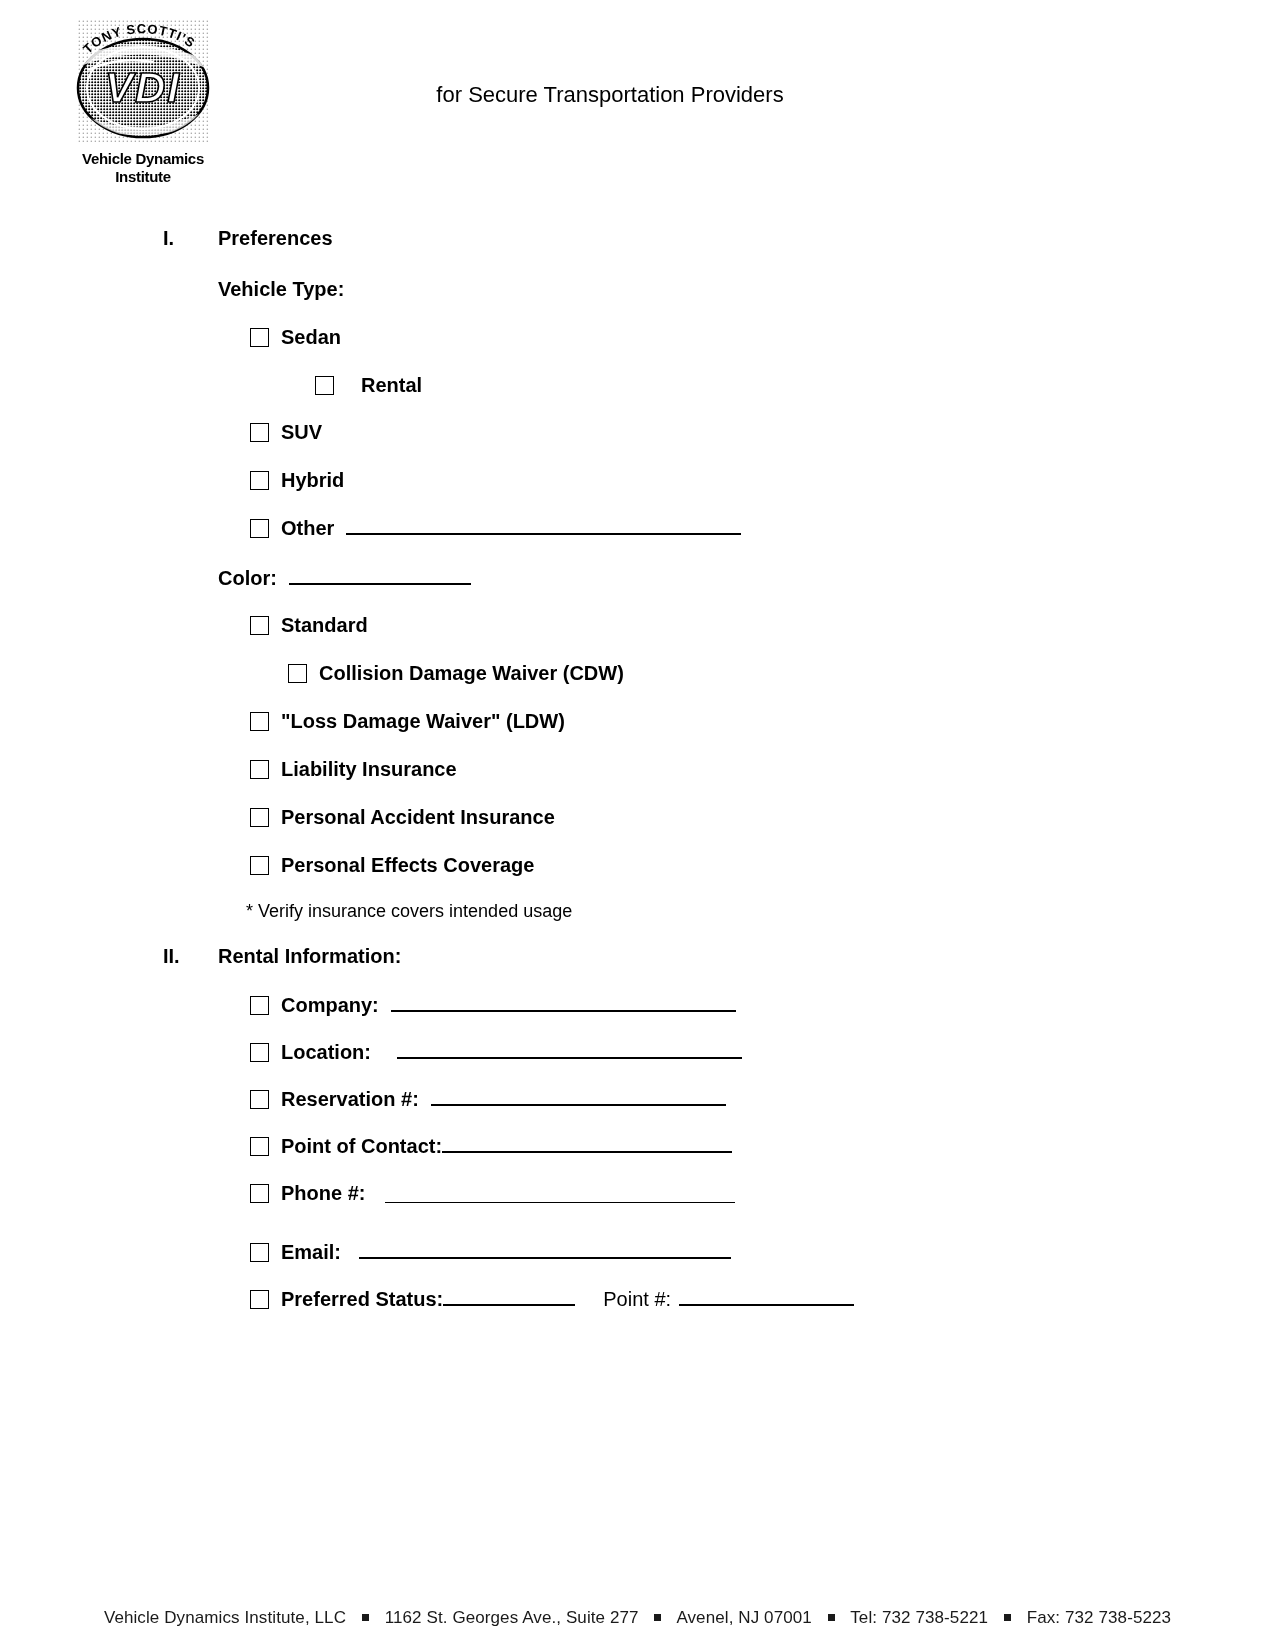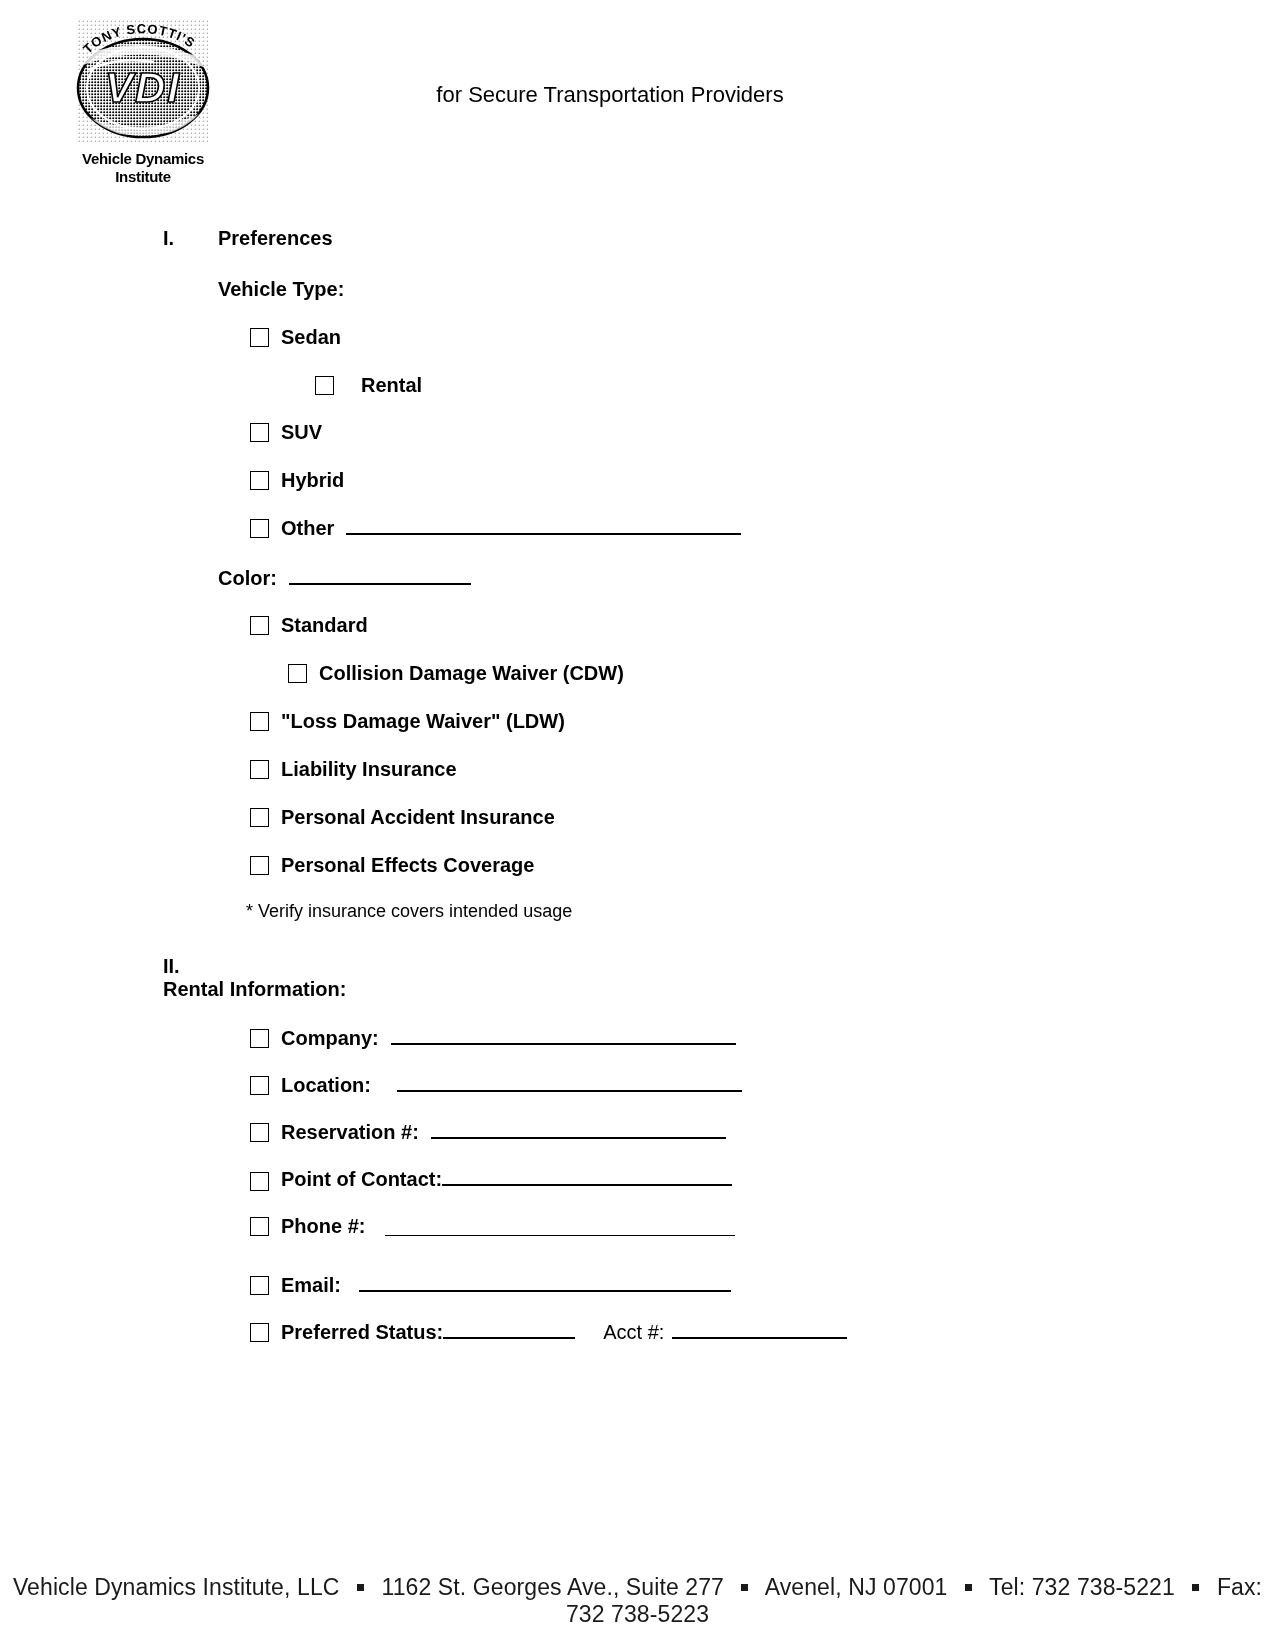--- a/index.html
+++ b/index.html
@@ -137,21 +137,21 @@
     font-size: 18px;
   }
 
   
   #page-footer {
     position: absolute;
     left: 0;
     bottom: 22px;
     width: 1275px;
     text-align: center;
-    font-size: 23px;
+    font-size: 17px;
     color: #1a1a1a;
     letter-spacing: 0.1px;
   }
   #page-footer .sep {
     display: inline-block;
     width: 7px;
     height: 7px;
     background: #1a1a1a;
     margin: 0 11px 2px 11px;
     vertical-align: middle;
@@ -278,21 +278,21 @@
     <div class="cb-row indent1" style="margin-top:25px;">
       <span class="checkbox"></span>
       <span class="cb-label">Personal Effects Coverage</span>
     </div>
 
     <div class="note" style="margin-top:24px;">* Verify insurance covers intended usage</div>
   </div>
 
   <div class="section">
 
-    <div class="section-head" style="margin-top:33px;flex-direction:column;">
+    <div class="section-head" style="margin-top:23px;">
       <span class="section-numeral">II.</span>
       <span class="section-title">Rental Information:</span>
     </div>
 
     <div class="cb-row indent1" style="margin-top:26px;">
       <span class="checkbox"></span>
       <span class="cb-label">Company:</span>
       <span class="rule" style="width:345px; margin-left:12px;"></span>
     </div>
 
@@ -301,21 +301,21 @@
       <span class="cb-label">Location:</span>
       <span class="rule" style="width:345px; margin-left:26px;"></span>
     </div>
 
     <div class="cb-row indent1" style="margin-top:24px;">
       <span class="checkbox"></span>
       <span class="cb-label">Reservation #:</span>
       <span class="rule" style="width:295px; margin-left:12px;"></span>
     </div>
 
-    <div class="cb-row indent1" style="margin-top:24px;align-items:flex-end;">
+    <div class="cb-row indent1" style="margin-top:24px;">
       <span class="checkbox"></span>
       <span class="cb-label">Point of Contact:</span>
       <span class="rule" style="width:290px; margin-left:0px;"></span>
     </div>
 
     <div class="cb-row indent1" style="margin-top:24px;">
       <span class="checkbox"></span>
       <span class="cb-label">Phone #:</span>
       <span class="rule thin" style="width:350px; margin-left:20px;"></span>
     </div>
@@ -323,21 +323,21 @@
     <div class="cb-row indent1" style="margin-top:36px;">
       <span class="checkbox"></span>
       <span class="cb-label">Email:</span>
       <span class="rule" style="width:372px; margin-left:18px;"></span>
     </div>
 
     <div class="cb-row indent1" style="margin-top:24px;">
       <span class="checkbox"></span>
       <span class="cb-label">Preferred Status:</span>
       <span class="rule" style="width:132px; margin-left:0px;"></span>
-      <span class="inline-label" style="margin-left:28px;">Acct #:</span>
+      <span class="inline-label" style="margin-left:28px;">Point #:</span>
       <span class="rule" style="width:175px; margin-left:8px;"></span>
     </div>
   </div>
 </div>
 
 <div id="page-footer">
   <span>Vehicle Dynamics Institute, LLC</span>
   <span class="sep"></span>
   <span>1162 St. Georges Ave., Suite 277</span>
   <span class="sep"></span>

